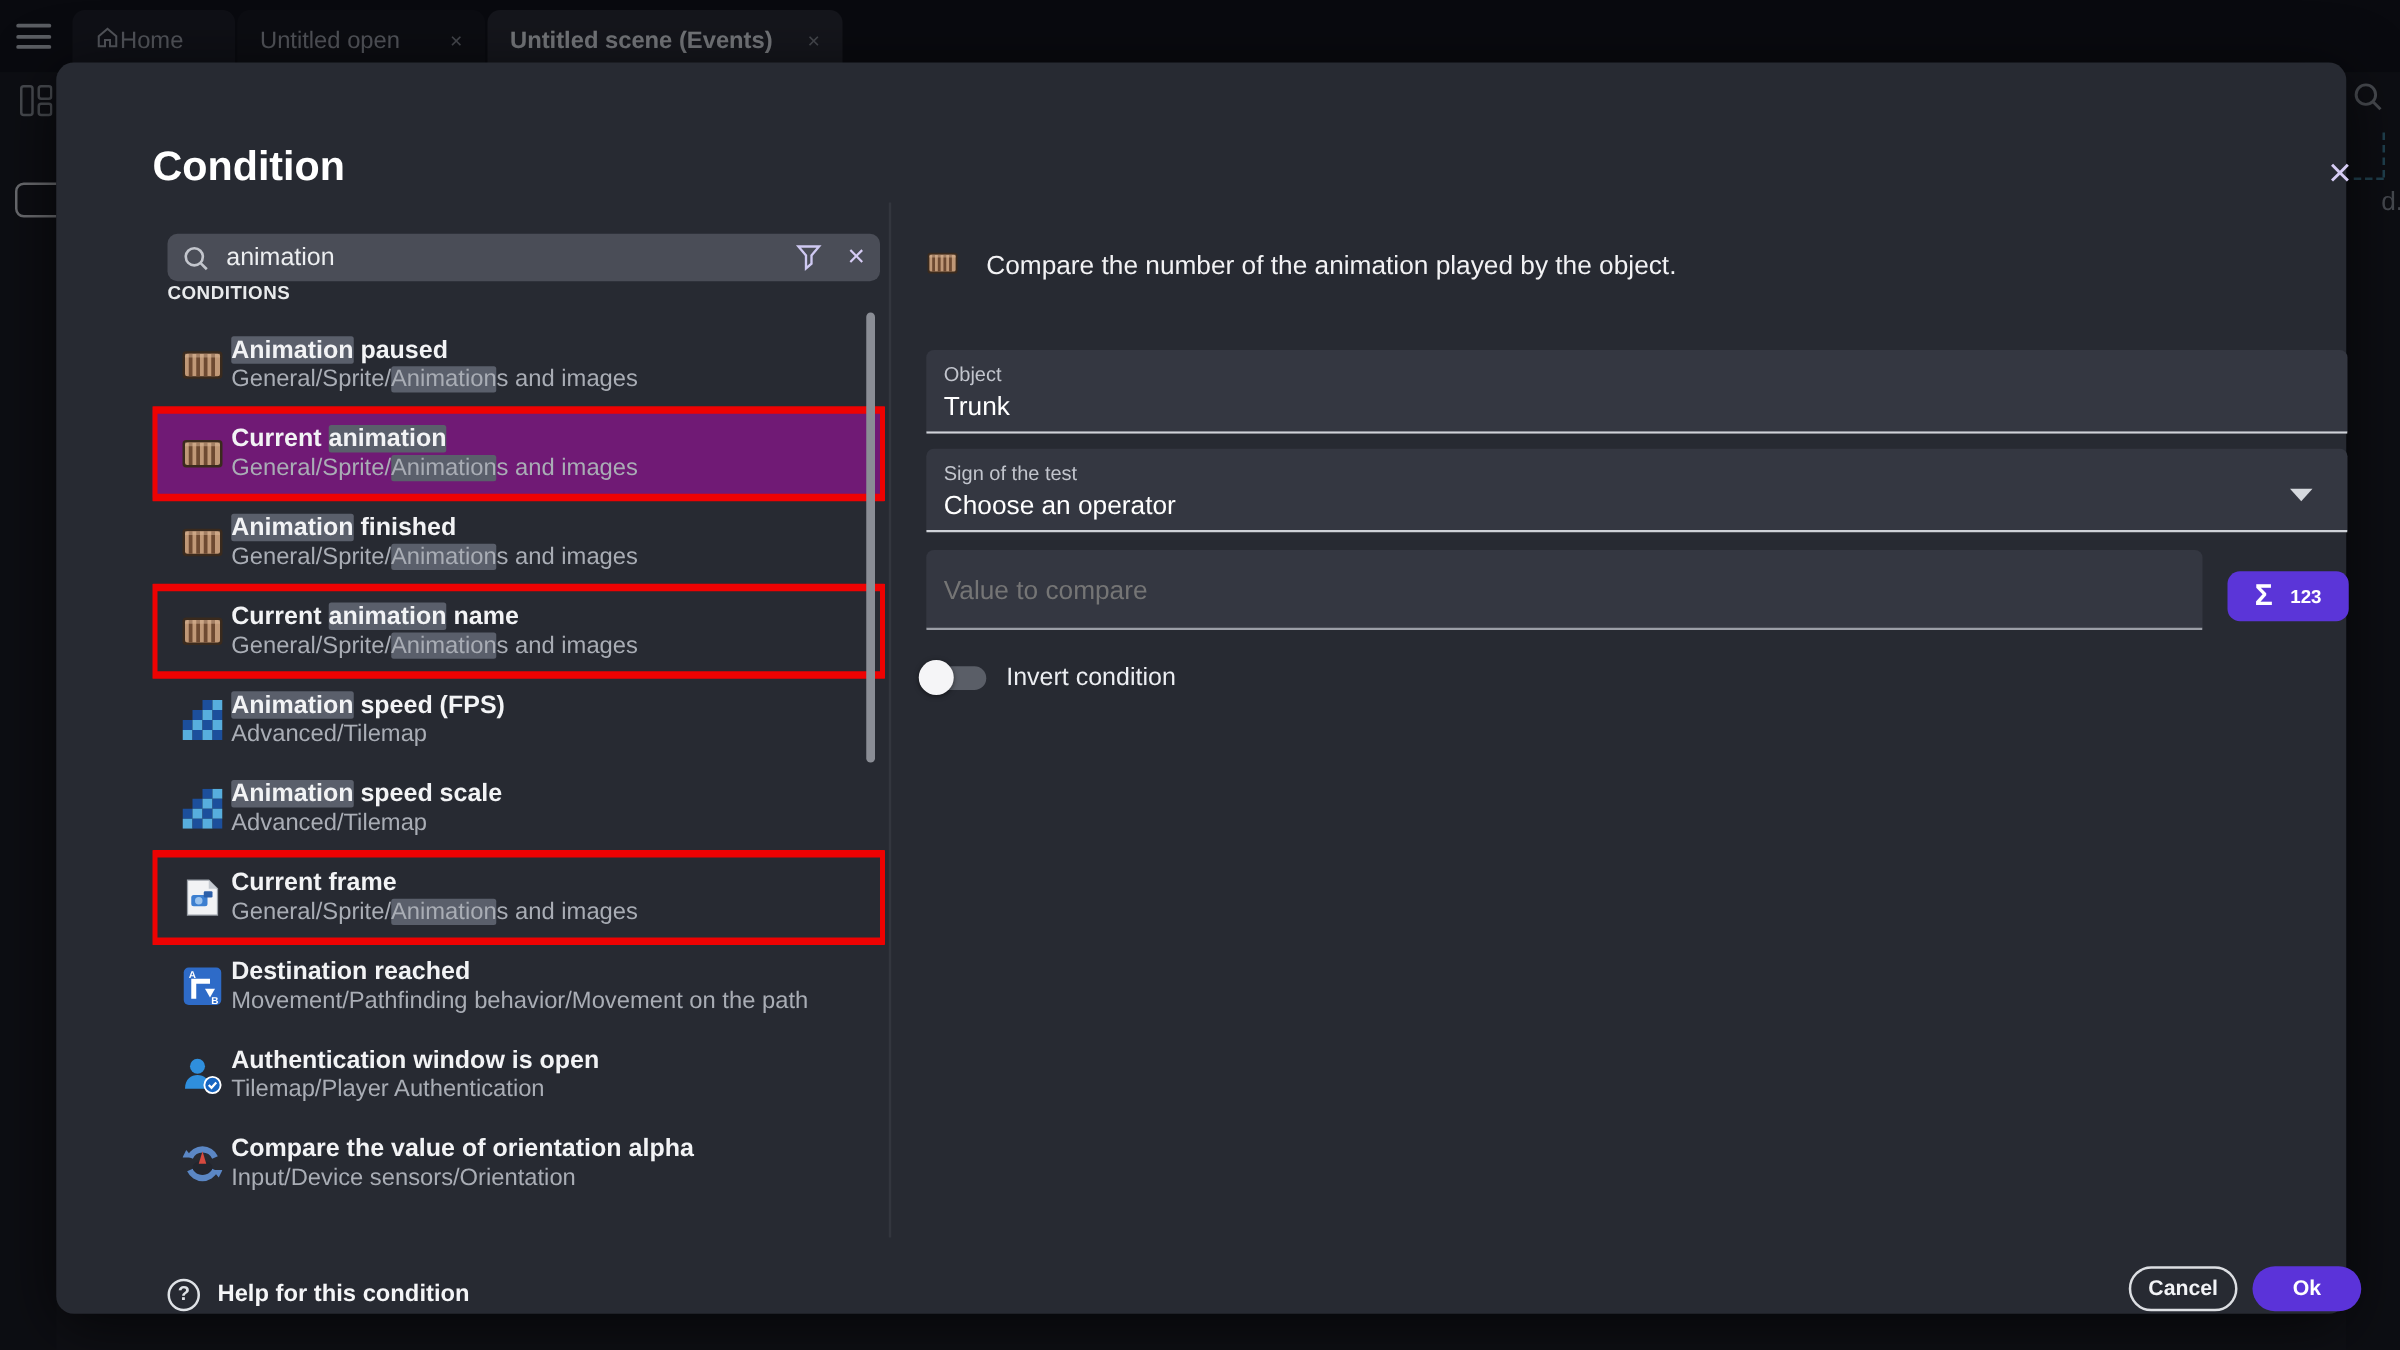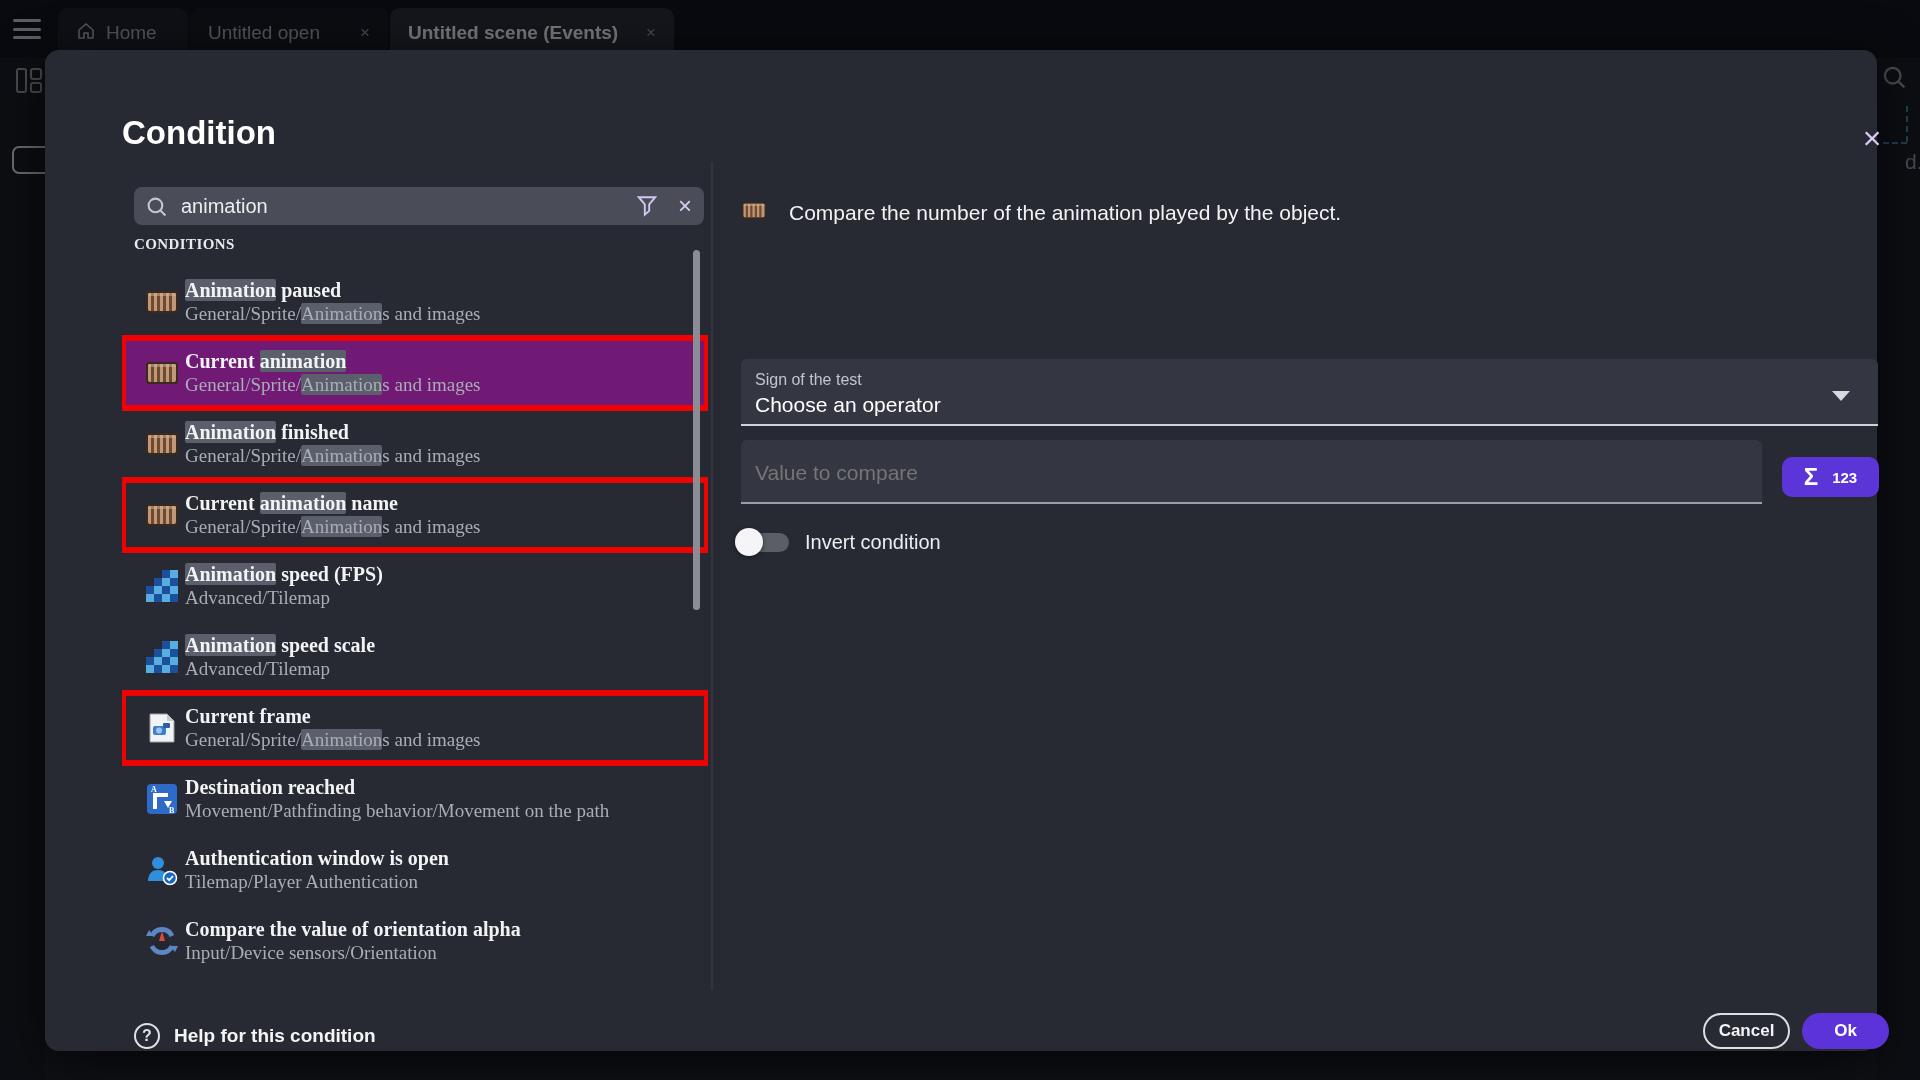--- a/index.html
+++ b/index.html
@@ -4,21 +4,21 @@
 <style>
   * { box-sizing: border-box; margin: 0; padding: 0; }
   html,body { width:1920px; height:1080px; background:#15161c; }
   body { font-family:"Liberation Sans", sans-serif; }
   .stage { position:relative; width:1920px; height:1080px; overflow:hidden; background:#191a21; }
 
   
   .topbar { position:absolute; left:0; top:0; width:1920px; height:58px; background:#0e0e14; z-index:1; }
   .hamburger { position:absolute; left:13px; top:17px; width:28px; height:24px; display:flex; flex-direction:column; justify-content:space-between; padding:2px 0; cursor:pointer; }
   .hamburger span { display:block; height:3px; border-radius:2px; background:#b9bcc2; }
-  .tab { position:absolute; top:8px; height:50px; display:flex; align-items:center; gap:10px; padding:0 18px; border-radius:10px 10px 0 0; color:#a3a6ad; font-size:19px; }
+  .tab { position:absolute; top:8px; height:50px; display:flex; align-items:center; padding:0 18px; border-radius:10px 10px 0 0; color:#a3a6ad; font-size:19px; }
   .tab.home { left:58px; width:130px; background:#1b1b23; }
   .tab.t2 { left:190px; width:198px; background:#14141b; }
   .tab.t3 { left:390px; width:284px; background:#26262f; color:#eceef2; font-weight:600; }
   .tab .close-x { margin-left:auto; font-size:17px; color:#8b8e95; font-weight:400; cursor:pointer; }
   .bg-left { position:absolute; left:0; top:58px; width:45px; height:1022px; background:#15161d; overflow:hidden; z-index:1; }
   .bg-left .panels { position:absolute; left:16px; top:10px; }
   .bg-left .partial-rect { position:absolute; left:12px; top:88px; width:70px; height:28px; border:2px solid #d9dadd; border-radius:7px; }
   .bg-right { position:absolute; left:1877px; top:58px; width:43px; height:1022px; background:#15161d; overflow:hidden; z-index:1; }
   .bg-right .mag { position:absolute; left:4px; top:6px; width:26px; height:26px; color:#8f929a; }
   .bg-right .dash-v { position:absolute; left:29px; top:48px; width:0; height:36px; border-left:2px dashed #3e7d96; }
@@ -32,21 +32,21 @@
   .dlg-close { position:absolute; left:1808px; top:70px; width:38px; height:38px; color:#d6ccf4; font-size:32px; line-height:36px; text-align:center; cursor:pointer; font-weight:300; }
 
   
   .searchbar { position:absolute; left:89px; top:137px; width:570px; height:38px; background:#4a4d57; border-radius:8px; display:flex; align-items:center; padding:0 12px; }
   .searchbar .sico { width:21px; height:21px; color:#c3c6cd; flex:0 0 auto; }
   .searchbar input { flex:1; margin-left:14px; background:transparent; border:none; outline:none; color:#eceef0; font-size:20px; font-family:inherit; }
   .searchbar .funnel { width:22px; height:22px; margin-right:20px; flex:0 0 auto; cursor:pointer; }
   .searchbar .clear { color:#d6ccf4; font-size:24px; font-weight:300; cursor:pointer; flex:0 0 auto; line-height:22px; }
 
   
-  .list-wrap { position:absolute; left:77px; top:178px; width:586px; height:747px; overflow:hidden;font-family:Liberation Serif, serif; }
+  .list-wrap { position:absolute; left:77px; top:168px; width:586px; height:747px; overflow:hidden; }
   .section-label { margin:8px 0 14px 12px; font-size:15px; font-weight:700; letter-spacing:.4px; color:#e8eaec; }
   .item { position:relative; display:flex; align-items:center; gap:6px; padding:11px 0 11px 23px; margin-bottom:1px; cursor:pointer; }
   .item.selected { background:#701a75; }
   .item .item-icon { width:34px; flex:0 0 34px; display:flex; justify-content:center; }
   .item .txt { max-width:470px; }
   .item .ttl { font-size:20px; font-weight:600; color:#f2f3f5; line-height:24px; }
   .item .sub { font-size:19px; color:#a9adb5; line-height:24px; }
   .hl { background:#5a5f6b; border-radius:2px; }
   .anno { position:absolute; left:-2px; right:-2px; top:-3px; bottom:-3px; border:6px solid #ee0202; border-radius:3px; pointer-events:none; z-index:2; }
   .scrollthumb { position:absolute; left:648px; top:200px; width:7px; height:360px; border-radius:4px; background:#8a8d95; z-index:3; cursor:pointer; }
@@ -345,20 +345,24 @@
               <rect x="6" y="5" width="3" height="18"></rect>
               <rect x="12" y="5" width="3" height="18"></rect>
               <rect x="18" y="5" width="3" height="18"></rect>
               <rect x="24" y="5" width="3" height="18"></rect>
             </g>
             <rect x="3" y="5" width="28" height="3" fill="#d8b395" opacity=".5"></rect>
           </svg></span>
       <span class="txt">Compare the number of the animation played by the object.</span>
     </div>
 
+    <div class="field f-object">
+      <div class="flabel">Object</div>
+      <div class="fvalue">Trunk</div>
+    </div>
 
     <div class="field f-sign">
       <div class="flabel">Sign of the test</div>
       <div class="fvalue">Choose an operator</div>
       <div class="chev"></div>
     </div>
 
     <div class="field f-value">
       <input placeholder="Value to compare" style="">
     </div>

